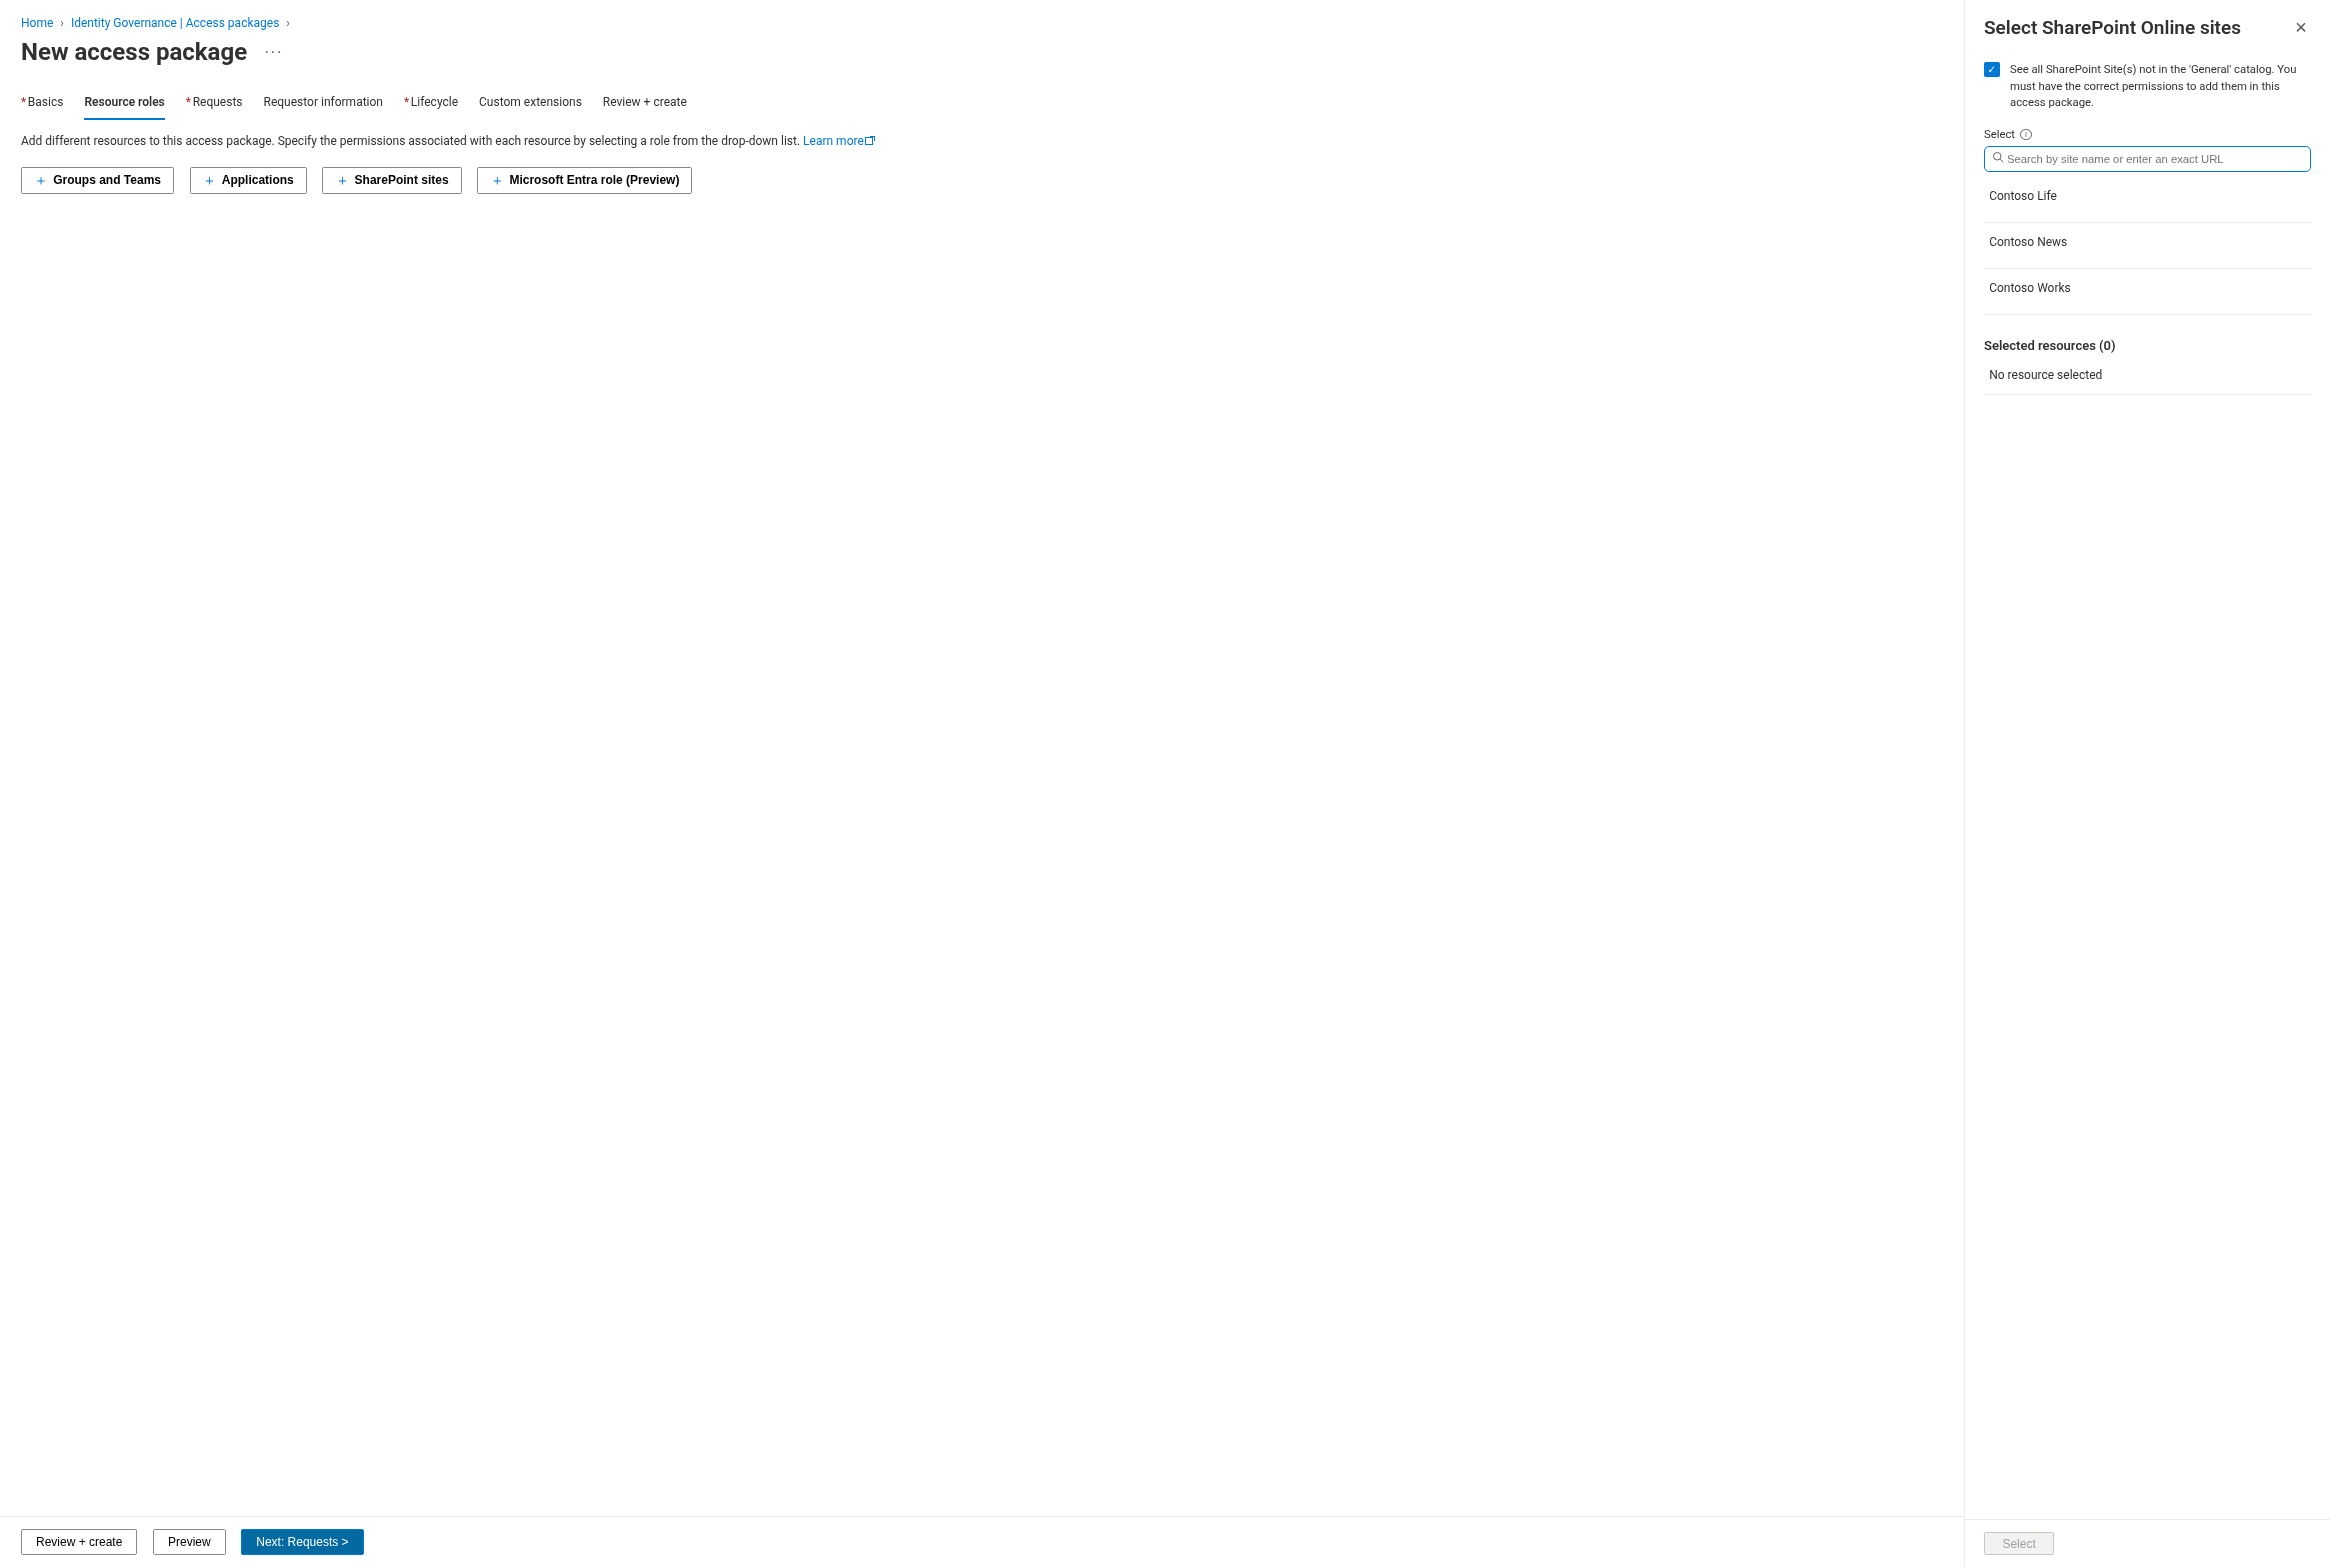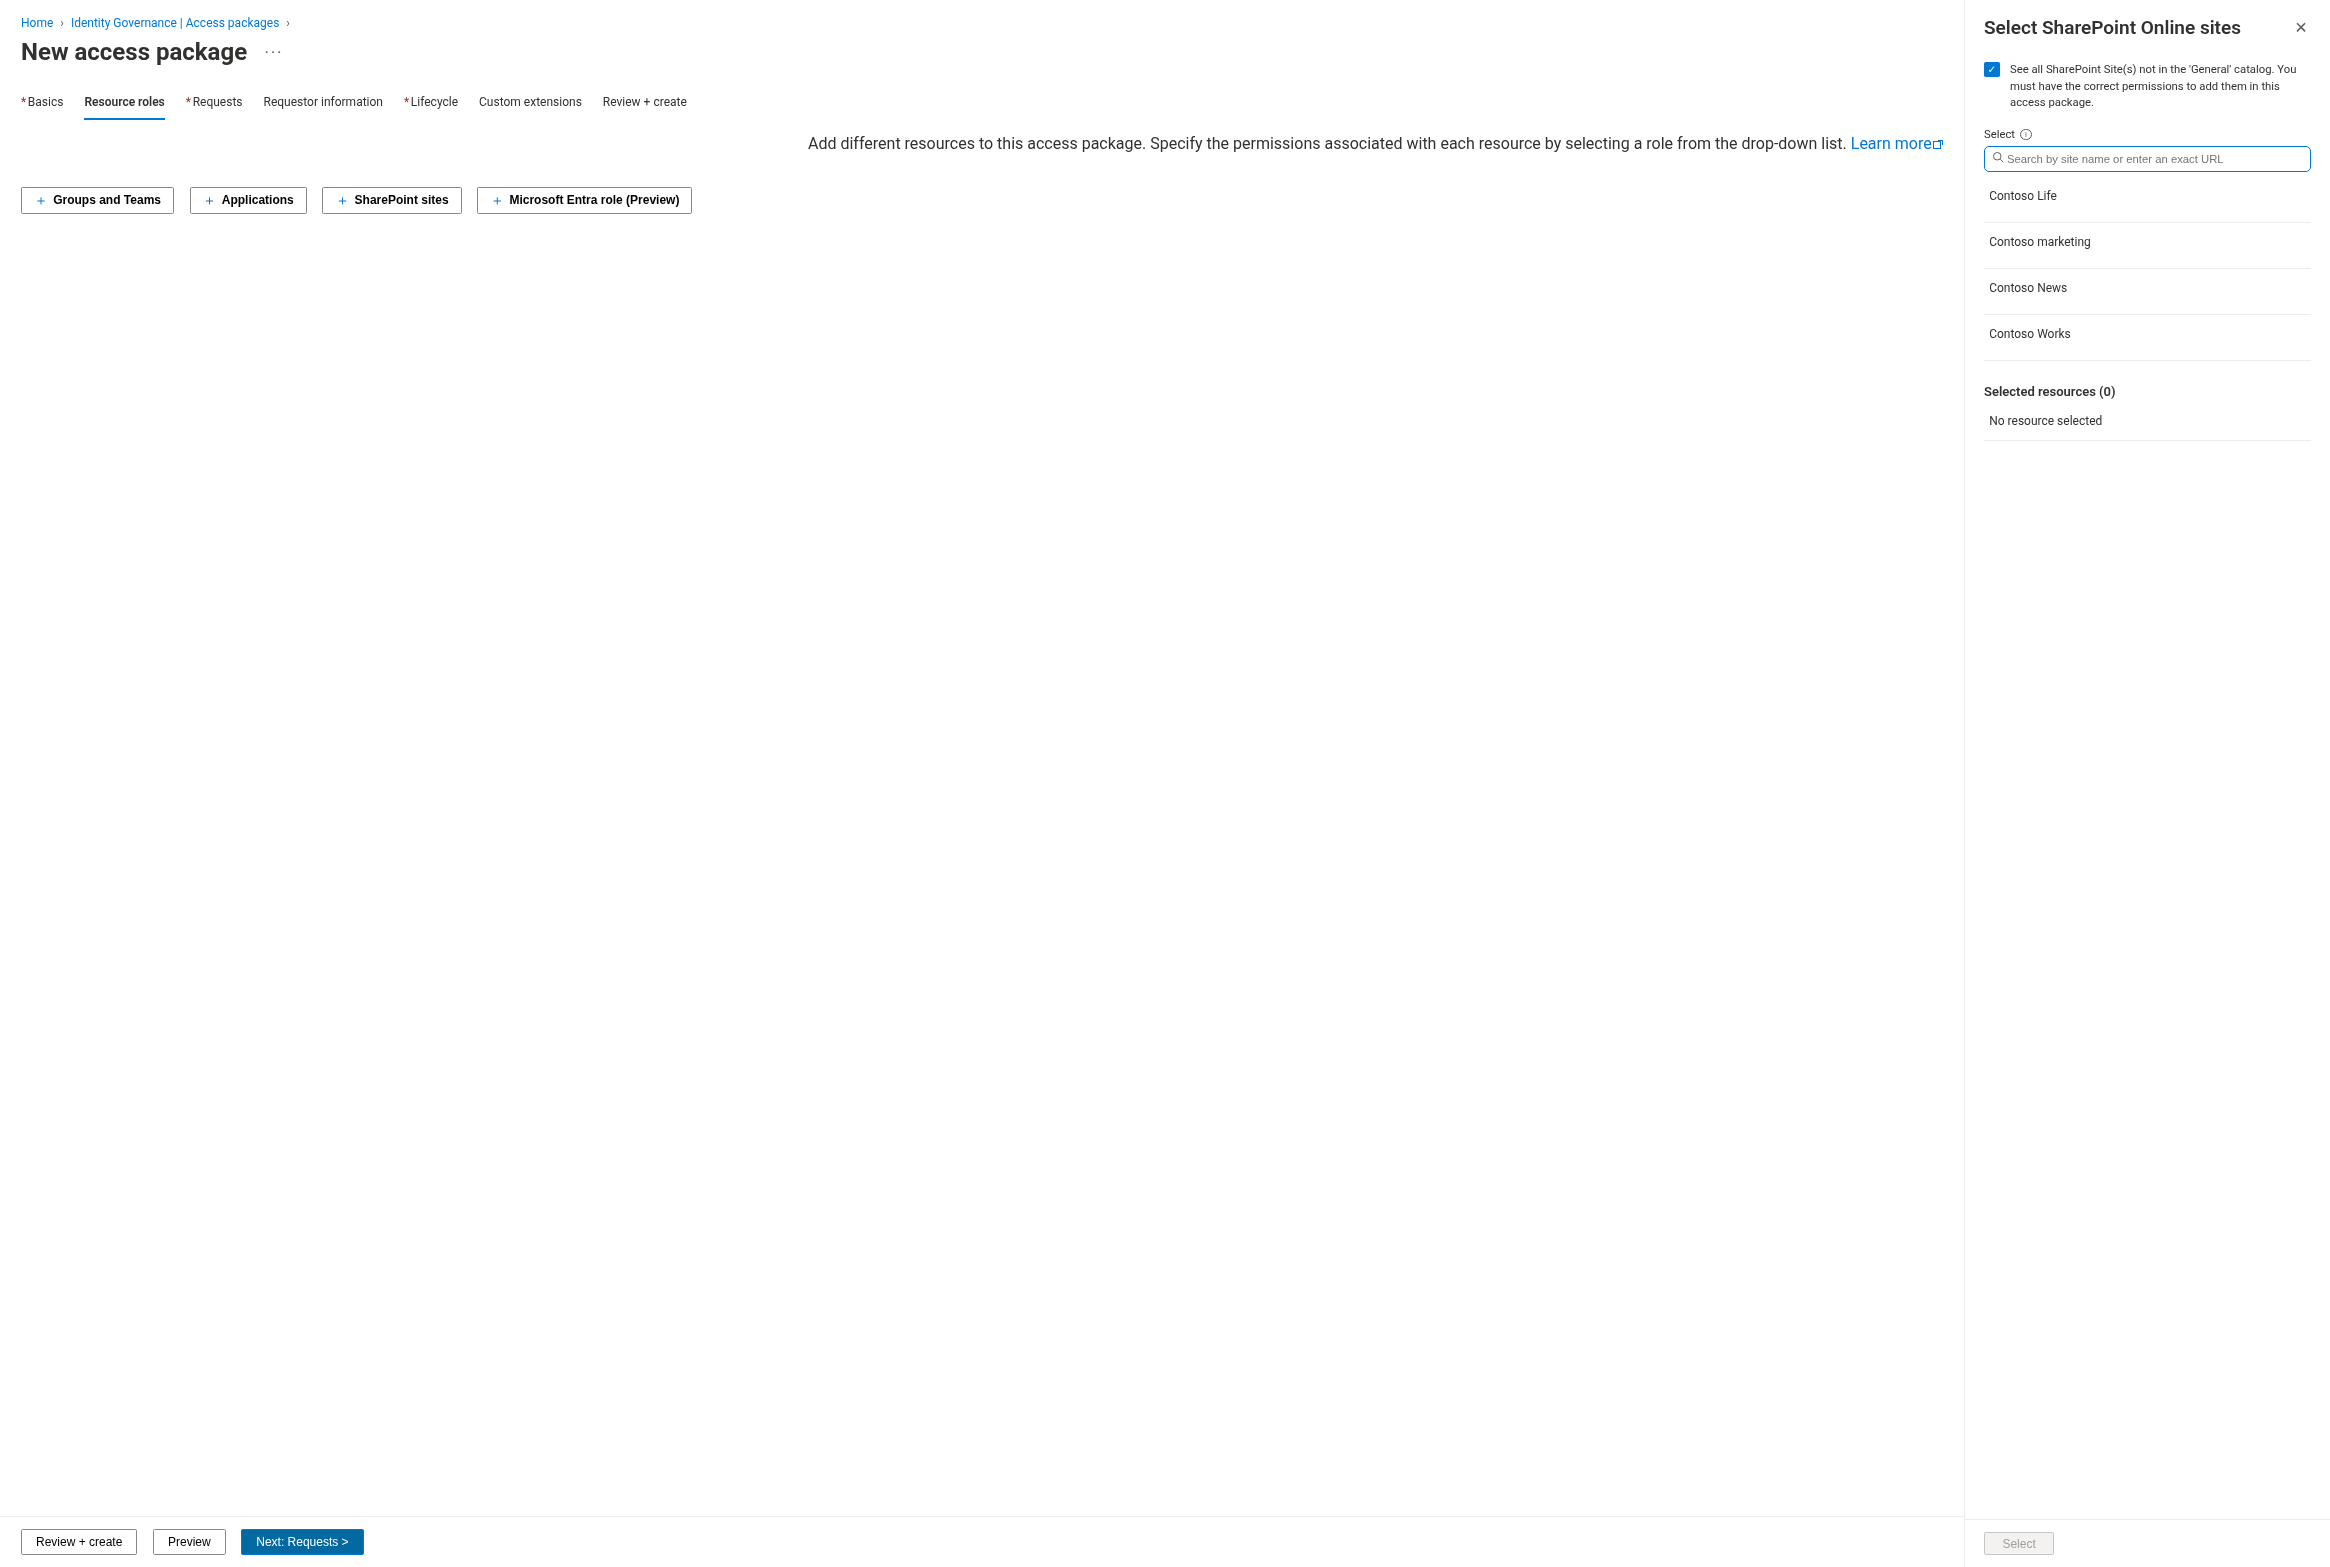--- a/index.html
+++ b/index.html
@@ -66,25 +66,24 @@
     position: relative;
   }
   .tab.active {
     font-weight: 600;
     border-bottom: 2.6px solid #0078d4;
     margin-bottom: -0.9px;
   }
   .req-star { color: #a4262c; margin-right: 1.7px; }
   
   .desc {
-    font-size: 16px;
+    font-size: 12px;
     color: #323130;
-    margin-bottom: 17px;
+    margin-bottom: 3px;
     line-height: 1.5;
-    text-align: right;
   }
   .desc a { color: #0078d4; text-decoration: none; }
   .ext-icon {
     display: inline-block;
     width: 9.6px; height: 9.6px;
     position: relative;
     margin-left: 1.7px;
   }
   .ext-icon::before {
     content: "";
@@ -350,21 +349,20 @@
         <svg width="12" height="12" viewBox="0 0 16 16" fill="none" stroke="currentColor" stroke-width="1.3">
           <circle cx="7" cy="7" r="5"></circle>
             <line x1="11" y1="11" x2="15" y2="15"></line>
         </svg>
       </span>
       <input type="text" placeholder="Search by site name or enter an exact URL" style="">
     </div>
 
     <div class="site-list" id="site-list">
         <div class="site-item">Contoso Life</div>
-        <div class="site-item">Contoso marketing</div>
         <div class="site-item">Contoso News</div>
         <div class="site-item">Contoso Works</div>
       </div>
 
     <div class="selected-header">Selected resources (0)</div>
     <div class="no-resource">No resource selected</div>
 
     <div class="panel-footer">
       <button class="btn-disabled">Select</button>
     </div>

